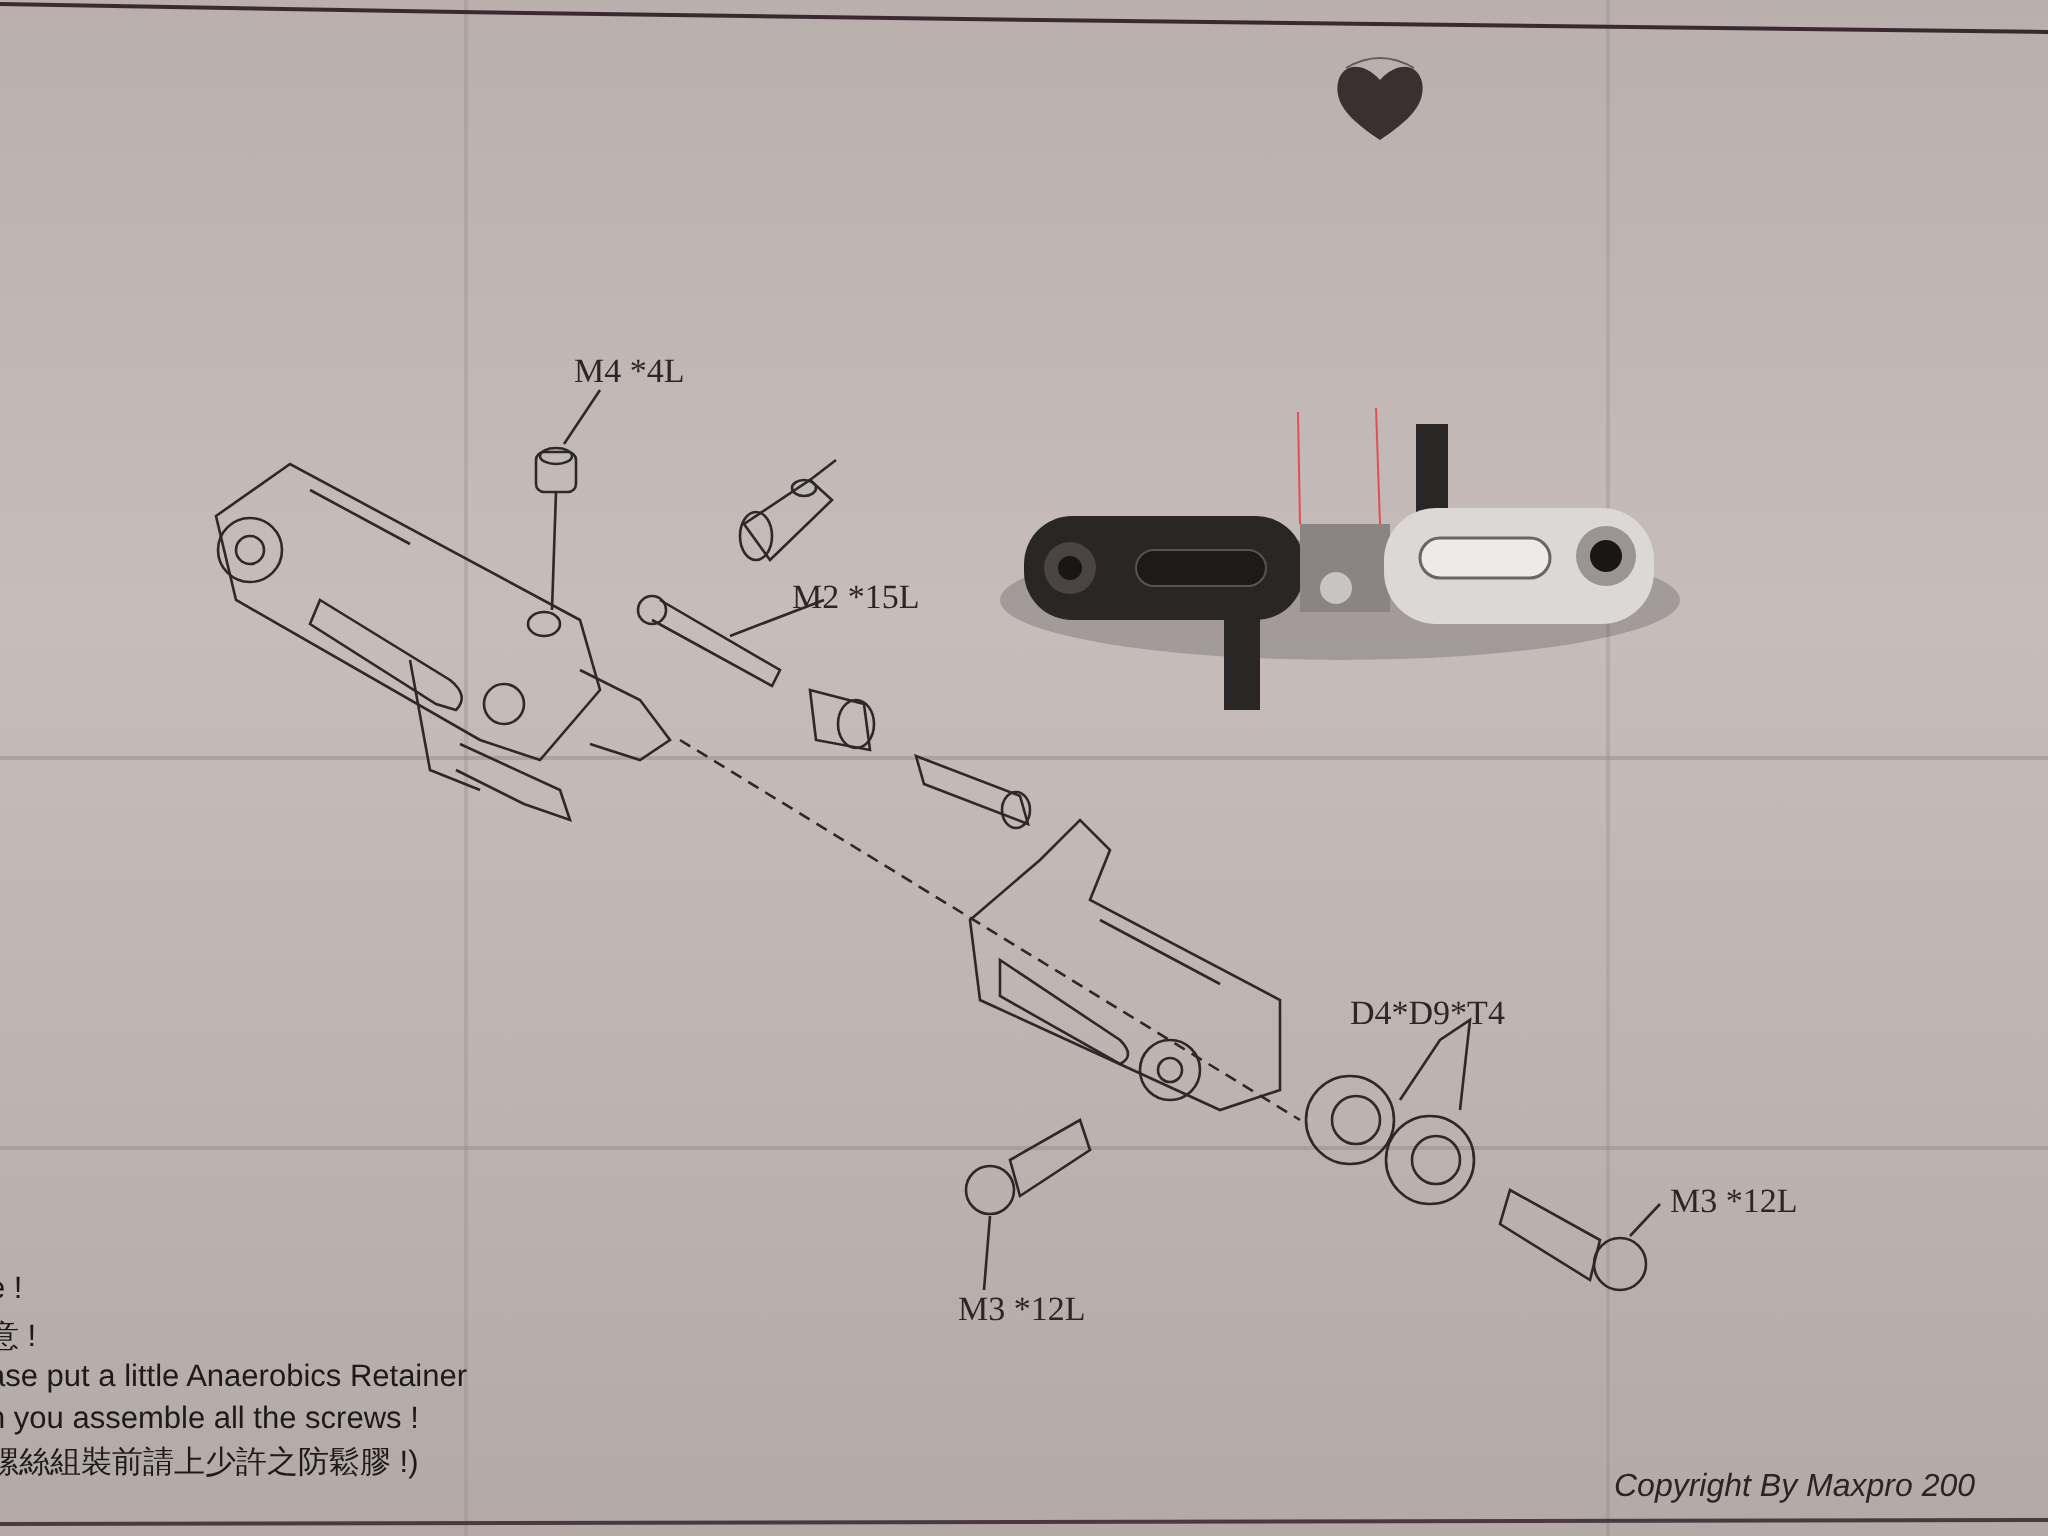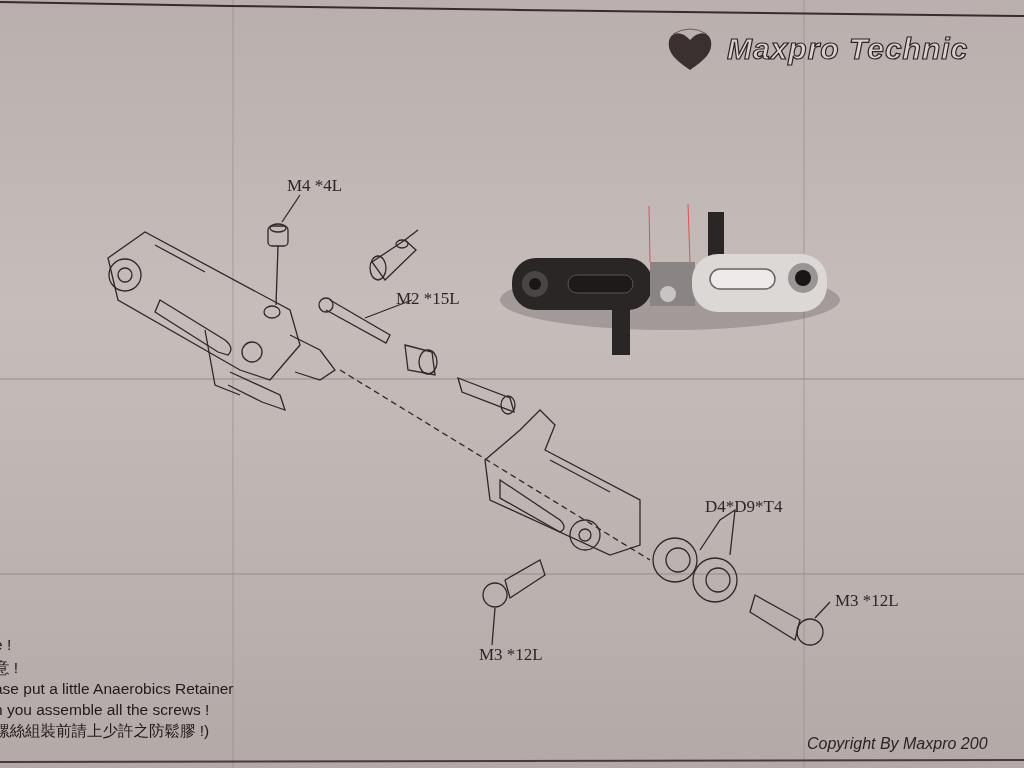--- a/index.html
+++ b/index.html
@@ -48,21 +48,20 @@
 <svg class="draw" width="1024" height="768">
   <path d="M0 2 L230 6 L520 10 L1024 16" stroke="#3a2a30" stroke-width="2" fill="none"></path>
   <path d="M0 762 L1024 760" stroke="#4a3a40" stroke-width="2" fill="none"></path>
 </svg>
 
 <div class="logo-wrap">
   <svg class="logo-heart" viewBox="0 0 50 50">
     <path d="M25 46 C10 36 2 28 4 17 C6 8 16 6 25 16 C34 6 44 8 46 17 C48 28 40 36 25 46 Z" fill="#3a3030"></path>
     <path d="M8 10 Q25 0 42 10" stroke="#6a5a5a" stroke-width="1" fill="none"></path>
   </svg>
-  <span class="brand">Maxpro Technic</span>
 </div>
 
 <svg class="draw" width="1024" height="768" fill="none" stroke="#2e2828" stroke-width="1.3">
 
   <g>
     <path d="M108 258 L145 232 L290 310 L300 345 L270 380 L240 370 L118 300 Z"></path>
     <circle cx="125" cy="275" r="16"></circle>
     <circle cx="125" cy="275" r="7"></circle>
     <path d="M160 300 L225 340 Q235 348 228 355 L218 352 L155 312 Z"></path>
     <path d="M155 245 L205 272"></path>
@@ -141,21 +140,21 @@
     <circle cx="803" cy="278" r="8" fill="#1a1616"></circle>
   </g>
   <g stroke="#e05050" stroke-width="1">
     <path d="M649 206 L650 262"></path>
     <path d="M688 204 L690 262"></path>
   </g>
 </svg>
 
 <div class="label" style="left:287px; top:176px">M4 *4L</div>
 <div class="label" style="left:396px; top:289px">M2 *15L</div>
-<div class="label" style="left:705px; top:497px">D4*D9*T4</div>
+<div class="label" style="left:675px; top:497px">D4*D9*T4</div>
 <div class="label" style="left:835px; top:591px">M3 *12L</div>
 <div class="label" style="left:479px; top:645px">M3 *12L</div>
 
 <div class="note" style="top:636px">e !</div>
 <div class="note" style="top:658px">意 !</div>
 <div class="note" style="top:680px">ase put a little Anaerobics Retainer</div>
 <div class="note" style="top:701px">n you assemble all the screws !</div>
 <div class="note" style="top:721px">螺絲組裝前請上少許之防鬆膠 !)</div>
 
 <div class="copyright">Copyright By Maxpro 200</div>

